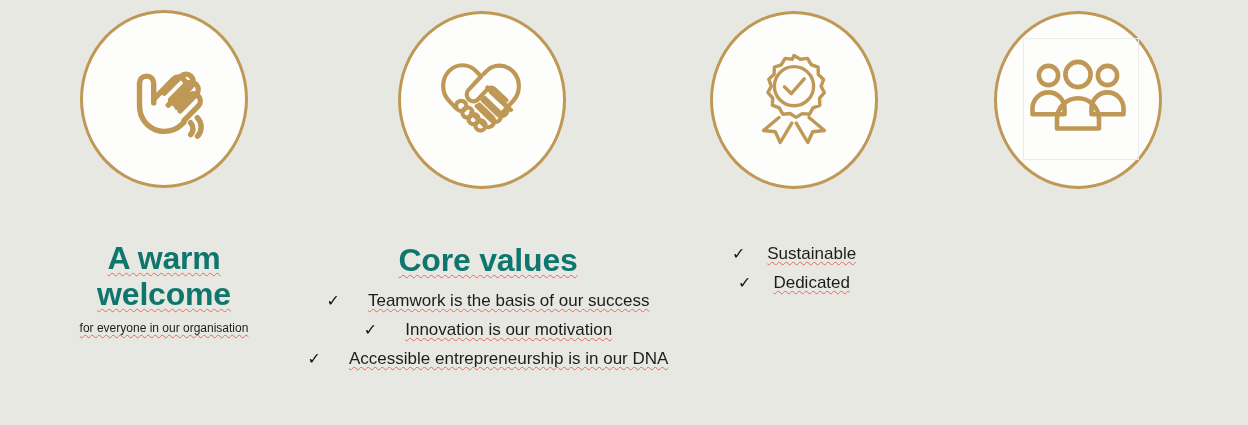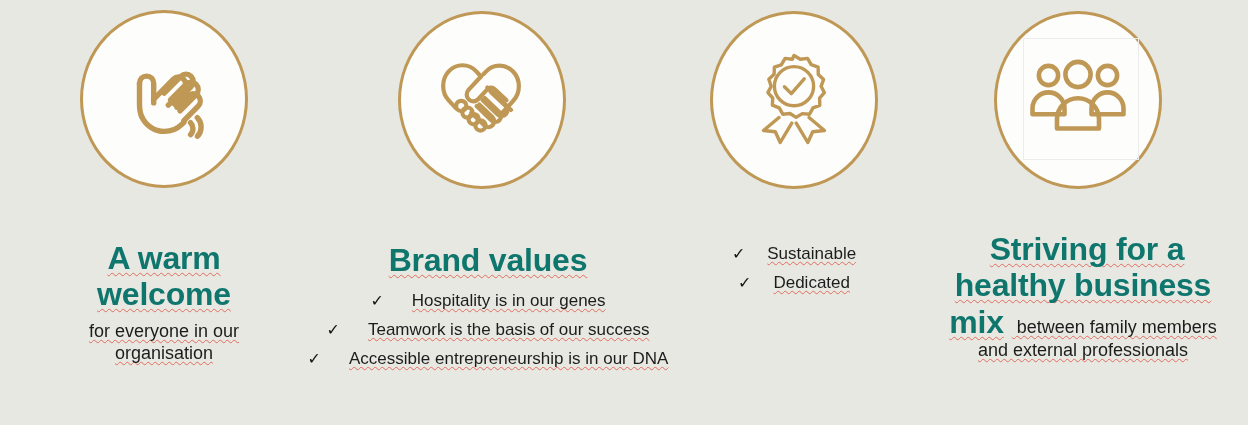--- a/index.html
+++ b/index.html
@@ -69,21 +69,21 @@
     letter-spacing: -0.2px;
     margin: 8px;
     text-decoration: underline wavy #e06c5e 1px;
     text-underline-offset: 3px;
     text-decoration-skip-ink: none;
   }
   .heading.inline { display: inline; }
 
   .subtext {
     color: #1c1c1c;
-    font-size: 18px;
+    font-size: 12px;
     line-height: 1.22;
     margin: 3px 0 0 0;
     text-decoration: underline wavy #e06c5e 1px;
     text-underline-offset: 2px;
     text-decoration-skip-ink: none;
   }
   .subtext.inline {
     display: inline;
     margin: 0;
   }
@@ -213,44 +213,39 @@
       </svg>
     </span>
   </div>
 
   <div class="col col-1">
     <div class="heading">A warm welcome</div>
     <div class="subtext">for everyone in our organisation</div>
   </div>
 
   <div class="col col-2">
-    <div class="heading">Brand values</div>
+    <div class="heading">Core values</div>
     <ul class="check-list">
       <li>
-        <span class="tick">✓</span><span class="txt">Hospitality is in our genes</span>
-      </li>
-      <li>
         <span class="tick">✓</span><span class="txt">Teamwork is the basis of our success</span>
+      </li>
+      <li>
+        <span class="tick">✓</span><span class="txt">Innovation is our motivation</span>
       </li>
       <li>
         <span class="tick">✓</span><span class="txt">Accessible entrepreneurship is in our DNA</span>
       </li>
     </ul>
   </div>
 
   <div class="col col-3">
     <ul class="check-list narrow">
       <li>
         <span class="tick">✓</span><span class="txt">Sustainable</span>
       </li>
       <li>
         <span class="tick">✓</span><span class="txt">Dedicated</span>
       </li>
     </ul>
   </div>
 
-  <div class="col col-4">
-    <div class="mixed">
-      <span class="heading inline">Striving for a healthy business mix</span><span class="subtext inline"> between family members and external professionals</span>
-    </div>
-  </div>
 
 </div>
 
 </body></html>

